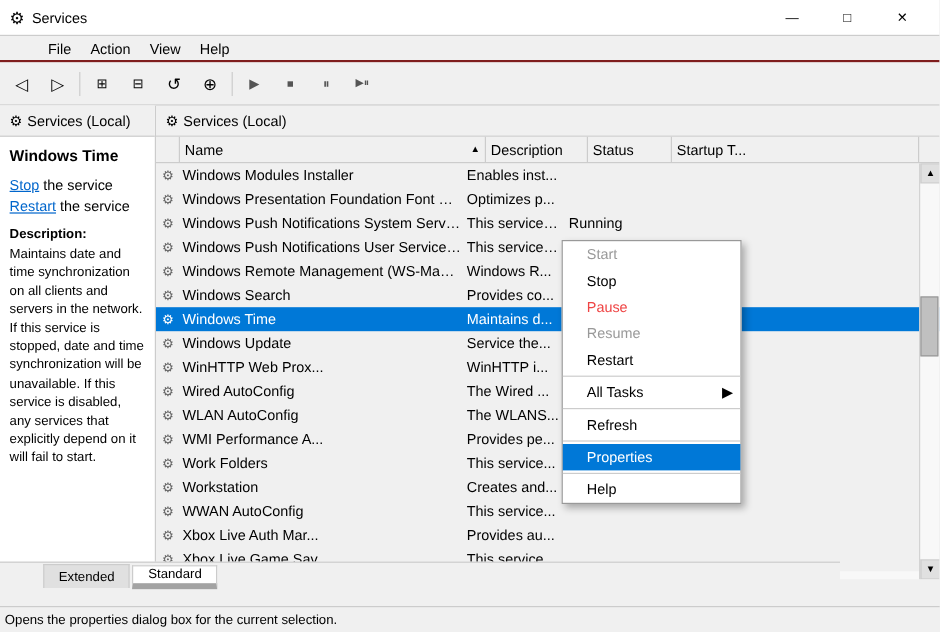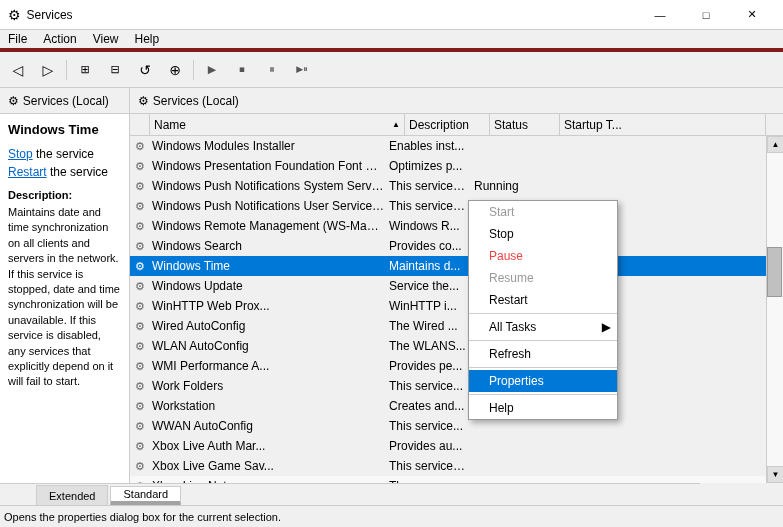--- a/index.html
+++ b/index.html
@@ -4,21 +4,21 @@
   <style>
     * { margin: 0; padding: 0; box-sizing: border-box; }
     body { font-family: 'Segoe UI', Tahoma, sans-serif; font-size: 12px; background: #f0f0f0; width: 783px; height: 527px; overflow: hidden; }
     
     
     .title-bar { background: #fff; height: 30px; display: flex; align-items: center; padding: 0 8px; border-bottom: 1px solid #ccc; }
     .title-bar-controls { display: flex; gap: 0; }
     .title-bar-btn { width: 46px; height: 30px; border: none; background: transparent; cursor: pointer; font-size: 11px; display: flex; align-items: center; justify-content: center; }
 
     
-    .menu-bar { background: #f0f0f0; height: 22px; display: flex; align-items: center; border-bottom: 4px solid #7f1d1d; }
+    .menu-bar { background: #f0f0f0; height: 22px; display: flex; align-items: flex-start; border-bottom: 2px solid #7f1d1d; padding-left: 32px; }
     .menu-item { padding: 2px 8px; cursor: pointer; font-size: 12px; height: 22px; display: flex; align-items: center; }
 
     
     .toolbar { background: #f0f0f0; height: 36px; display: flex; align-items: center; padding: 0 4px; border-bottom: 1px solid #ccc; gap: 2px; }
     .toolbar-btn { width: 28px; height: 28px; border: 1px solid transparent; background: transparent; cursor: pointer; display: flex; align-items: center; justify-content: center; font-size: 14px; }
     .toolbar-divider { width: 1px; height: 20px; background: #ccc; margin: 0 2px; }
     .left-panel-link { color: #0066cc; text-decoration: underline; cursor: pointer; font-size: 12px; }
 
     
     .services-header { height: 26px; background: #f0f0f0; border-bottom: 1px solid #ccc; display: flex; align-items: center; padding: 0 8px; font-size: 12px; }
@@ -347,21 +347,21 @@
   <div class="ctx-separator"></div>
   <div class="ctx-item selected">
       <span>Properties</span>
     </div>
   <div class="ctx-separator"></div>
   <div class="ctx-item">
       <span>Help</span>
     </div>
 </div>
 
-<div class="tabs-bar" style="position:absolute; bottom:22px; left:0; width:700px;padding-left:36px;">
+<div class="tabs-bar" style="position:absolute; bottom:37px; left:0; width:700px;padding-left:36px;">
   <div class="tab">
     <span>Extended</span>
   </div>
   <div class="tab active">
     <span>Standard</span>
   </div>
 </div>
 
 <div class="status-bar" style="position:absolute; bottom:0; left:0; width:783px; height:22px; background:#f0f0f0; border-top:1px solid #ccc; display:flex; align-items:center; padding:0 4px; font-size:11px;">
   <span>Opens the properties dialog box for the current selection.</span>

